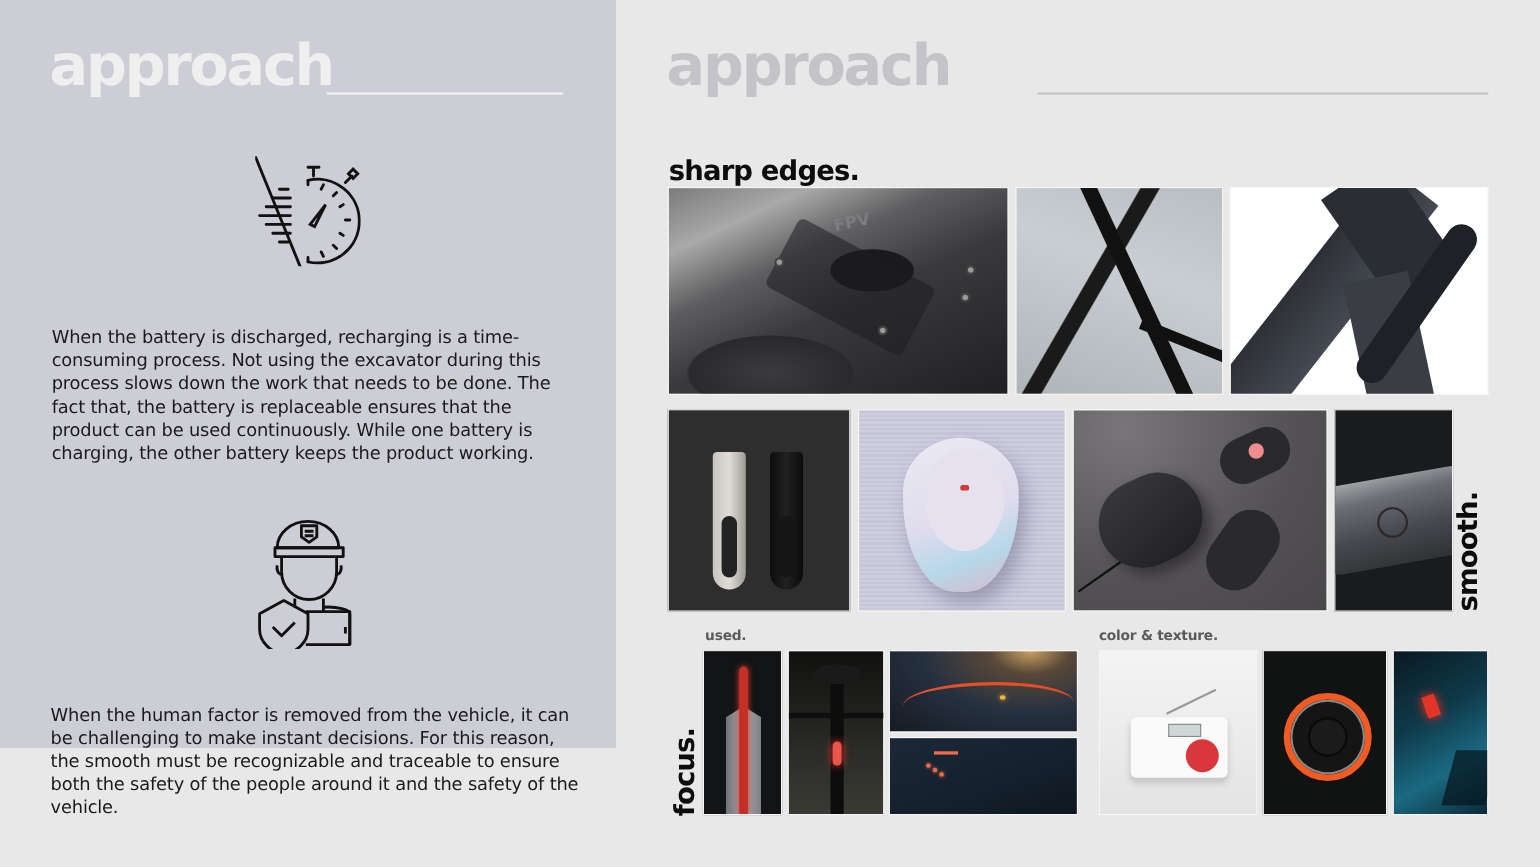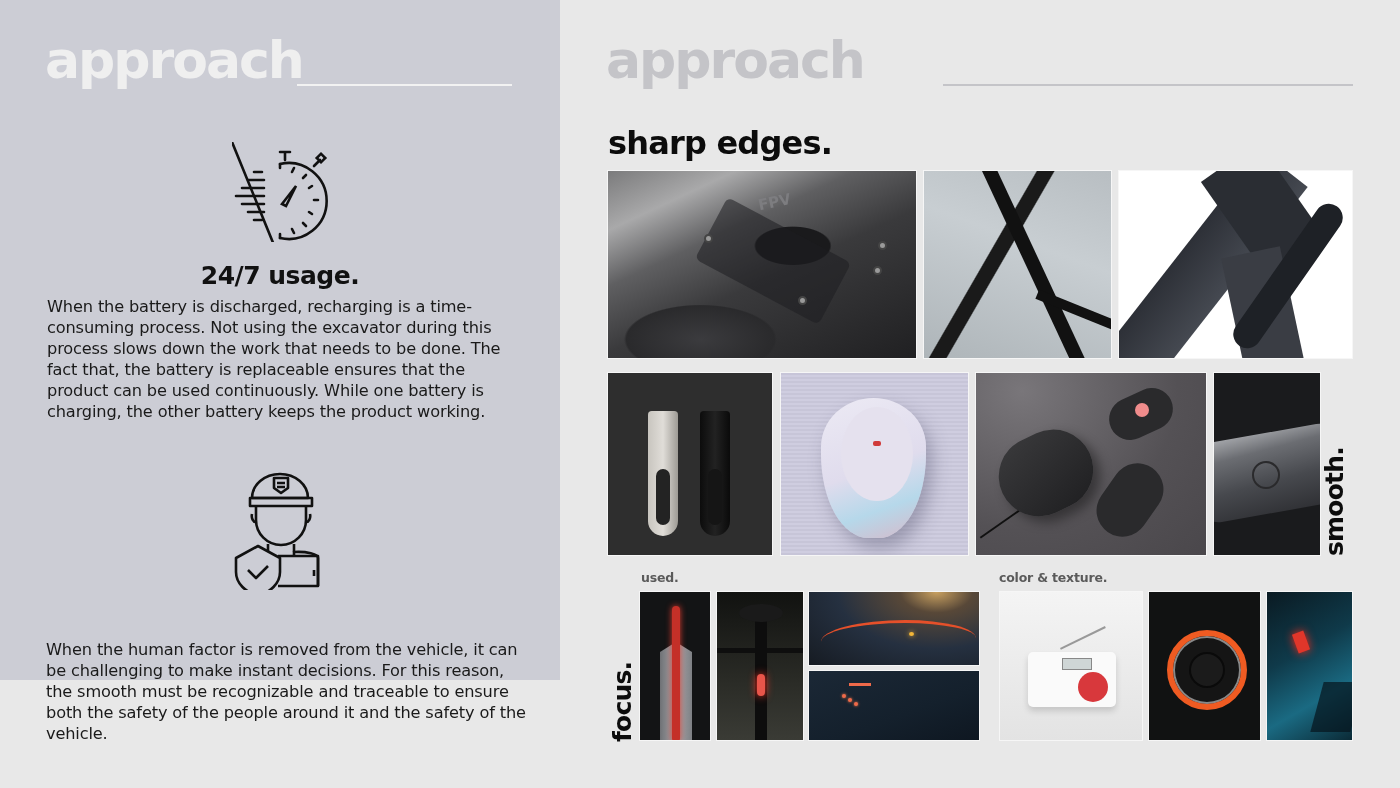--- a/index.html
+++ b/index.html
@@ -20,21 +20,21 @@
 
   .para { position: absolute; font-family: "DejaVu Sans", sans-serif; font-size: 16.2px; line-height: 21px; color: #1a1a1a; letter-spacing: -0.15px; }
   .usage-para { left: 47px; top: 296px; width: 480px; }
   .safety-para { left: 46px; top: 639px; width: 480px; }
 
   
   .mood-title { position: absolute; left: 606px; top: 34px; font-family: "DejaVu Sans", sans-serif; font-weight: bold; font-size: 52px; letter-spacing: -2px; color: #c4c4c8; line-height: 1; }
   .mood-rule { position: absolute; left: 943px; top: 84px; width: 410px; height: 2px; background: #c4c4c8; }
 
   .label-big { position: absolute; font-family: "DejaVu Sans", sans-serif; font-weight: bold; color: #0c0c0c; letter-spacing: -0.8px; line-height: 1; }
-  .sharp-label { left: 608px; top: 127px; font-size: 32px; }
+  .sharp-label { left: 608px; top: 143px; font-size: 25px; }
   .smooth-label { left: 1322px; top: 556px; font-size: 25px; transform: rotate(-90deg); transform-origin: 0 0; }
   .focus-label { left: 610px; top: 742px; font-size: 25px; transform: rotate(-90deg); transform-origin: 0 0; }
 
   .label-small { position: absolute; font-family: "DejaVu Sans", sans-serif; font-weight: bold; font-size: 12.5px; color: #5a5a5a; letter-spacing: -0.2px; }
   .light-label { left: 641px; top: 570px; }
   .texture-label { left: 999px; top: 570px; }
 
   .photo { position: absolute; overflow: hidden; border: 1px solid #f6f6f6; }
 
   
@@ -127,21 +127,20 @@
     <path d="M44 108 A 0 0 0 0 0 0 0"></path>
     <path d="M48 10 h10 M53 10 v8"></path>
     <path d="M48 22 A 38 38 0 1 1 48 96"></path>
     <path d="M82 24 l6 -6"></path>
       <rect x="86" y="13" width="6" height="6" transform="rotate(45 89 16)"></rect>
     <path d="M48 22 v4 M74 33 l-3 3 M86 58 h-4 M74 84 l-3 -3 M48 96 v-4 M62 26 l-2 4 M80 44 l-3 2 M80 72 l-3 -2 M62 91 l-2 -4"></path>
     <path d="M50 62 L64 44 L54 64 Z"></path>
     <path d="M22 30 h8 M16 38 h16 M10 46 h22 M4 54 h28 M10 62 h22 M16 70 h16 M22 78 h8"></path>
   </svg>
 
-  <div class="section-title usage-title">24/7 usage.</div>
   <p class="para usage-para">When the battery is discharged, recharging is a time-consuming process. Not using the excavator during this process slows down the work that needs to be done. The fact that, the battery is replaceable ensures that the product can be used continuously. While one battery is charging, the other battery keeps the product working.</p>
 
   <svg class="icon-worker" viewBox="0 0 92 124" fill="none" stroke="#111" stroke-width="2.6" stroke-linejoin="round">
     <path d="M30 32 A 28 24 0 0 1 86 32 Z" transform="translate(-12 0)"></path>
     <rect x="16" y="32" width="62" height="8"></rect>
     <path d="M40 12 h14 v10 l-7 5 l-7 -5 z"></path>
     <path d="M43 17 h8 M43 21 h8"></path>
     <path d="M22 40 v14 a25 25 0 0 0 50 0 v-14"></path>
     <path d="M18 48 a4 6 0 0 0 4 8 M76 48 a4 6 0 0 1 -4 8"></path>
     <path d="M34 78 v8 M60 78 v8"></path>

